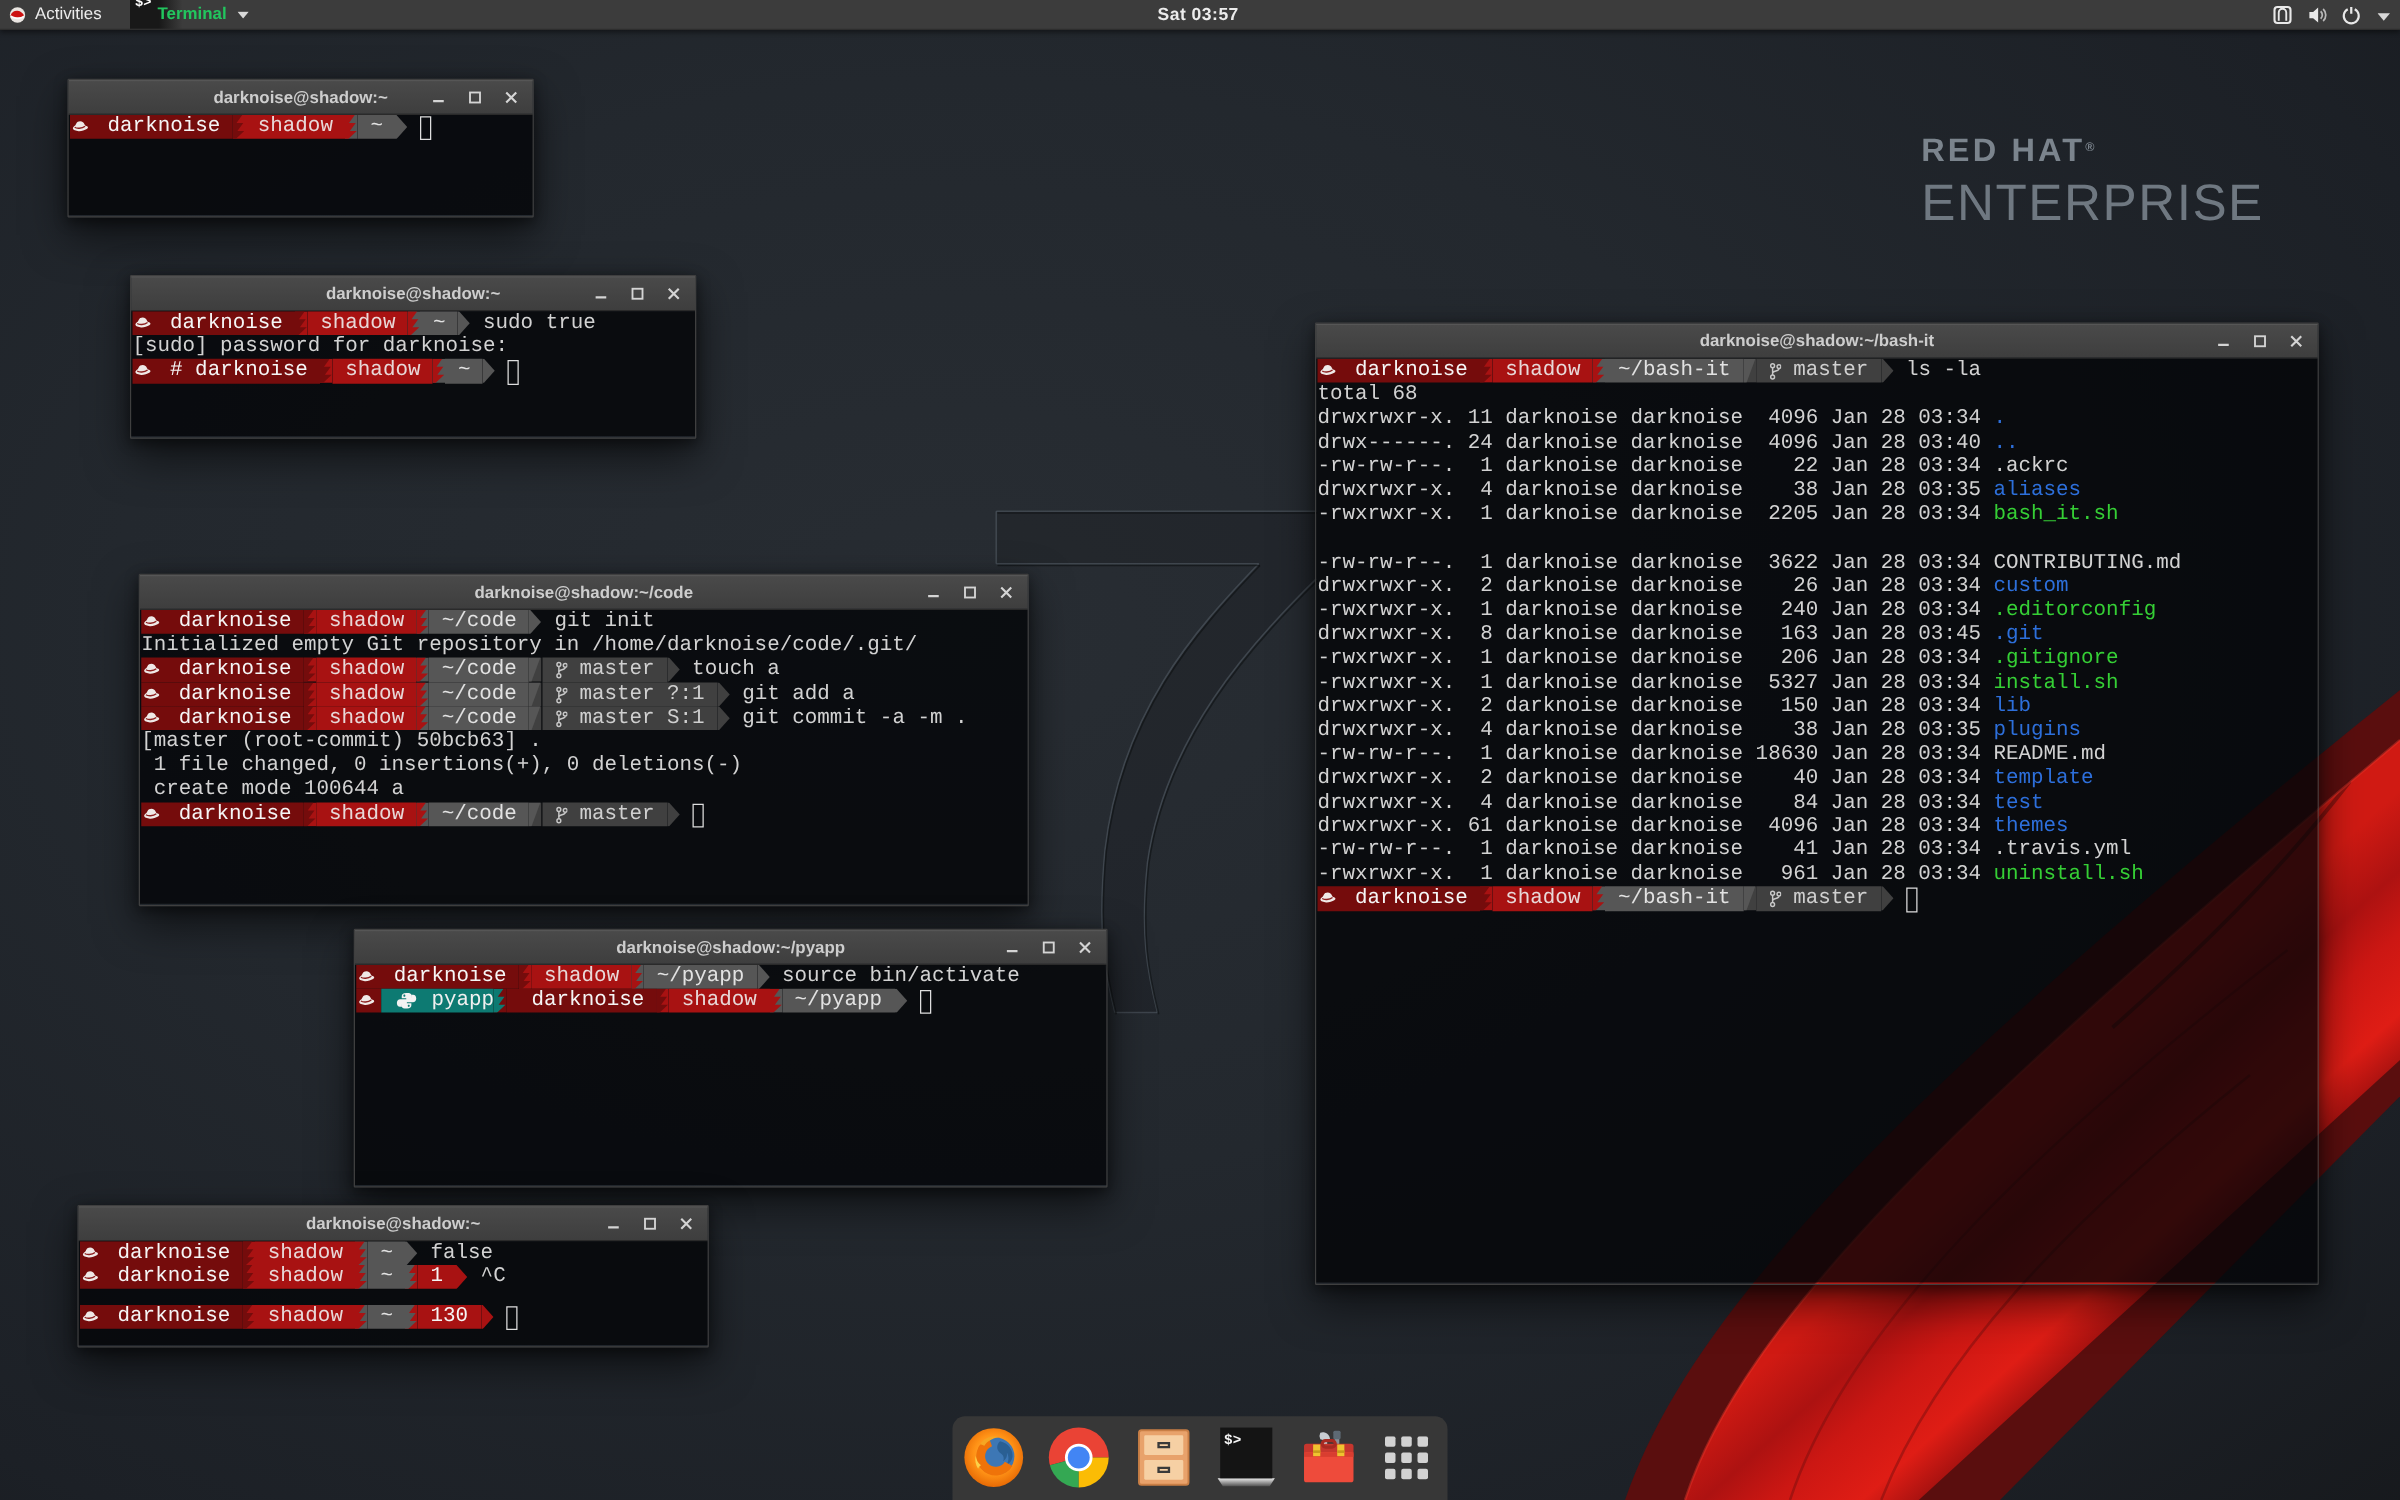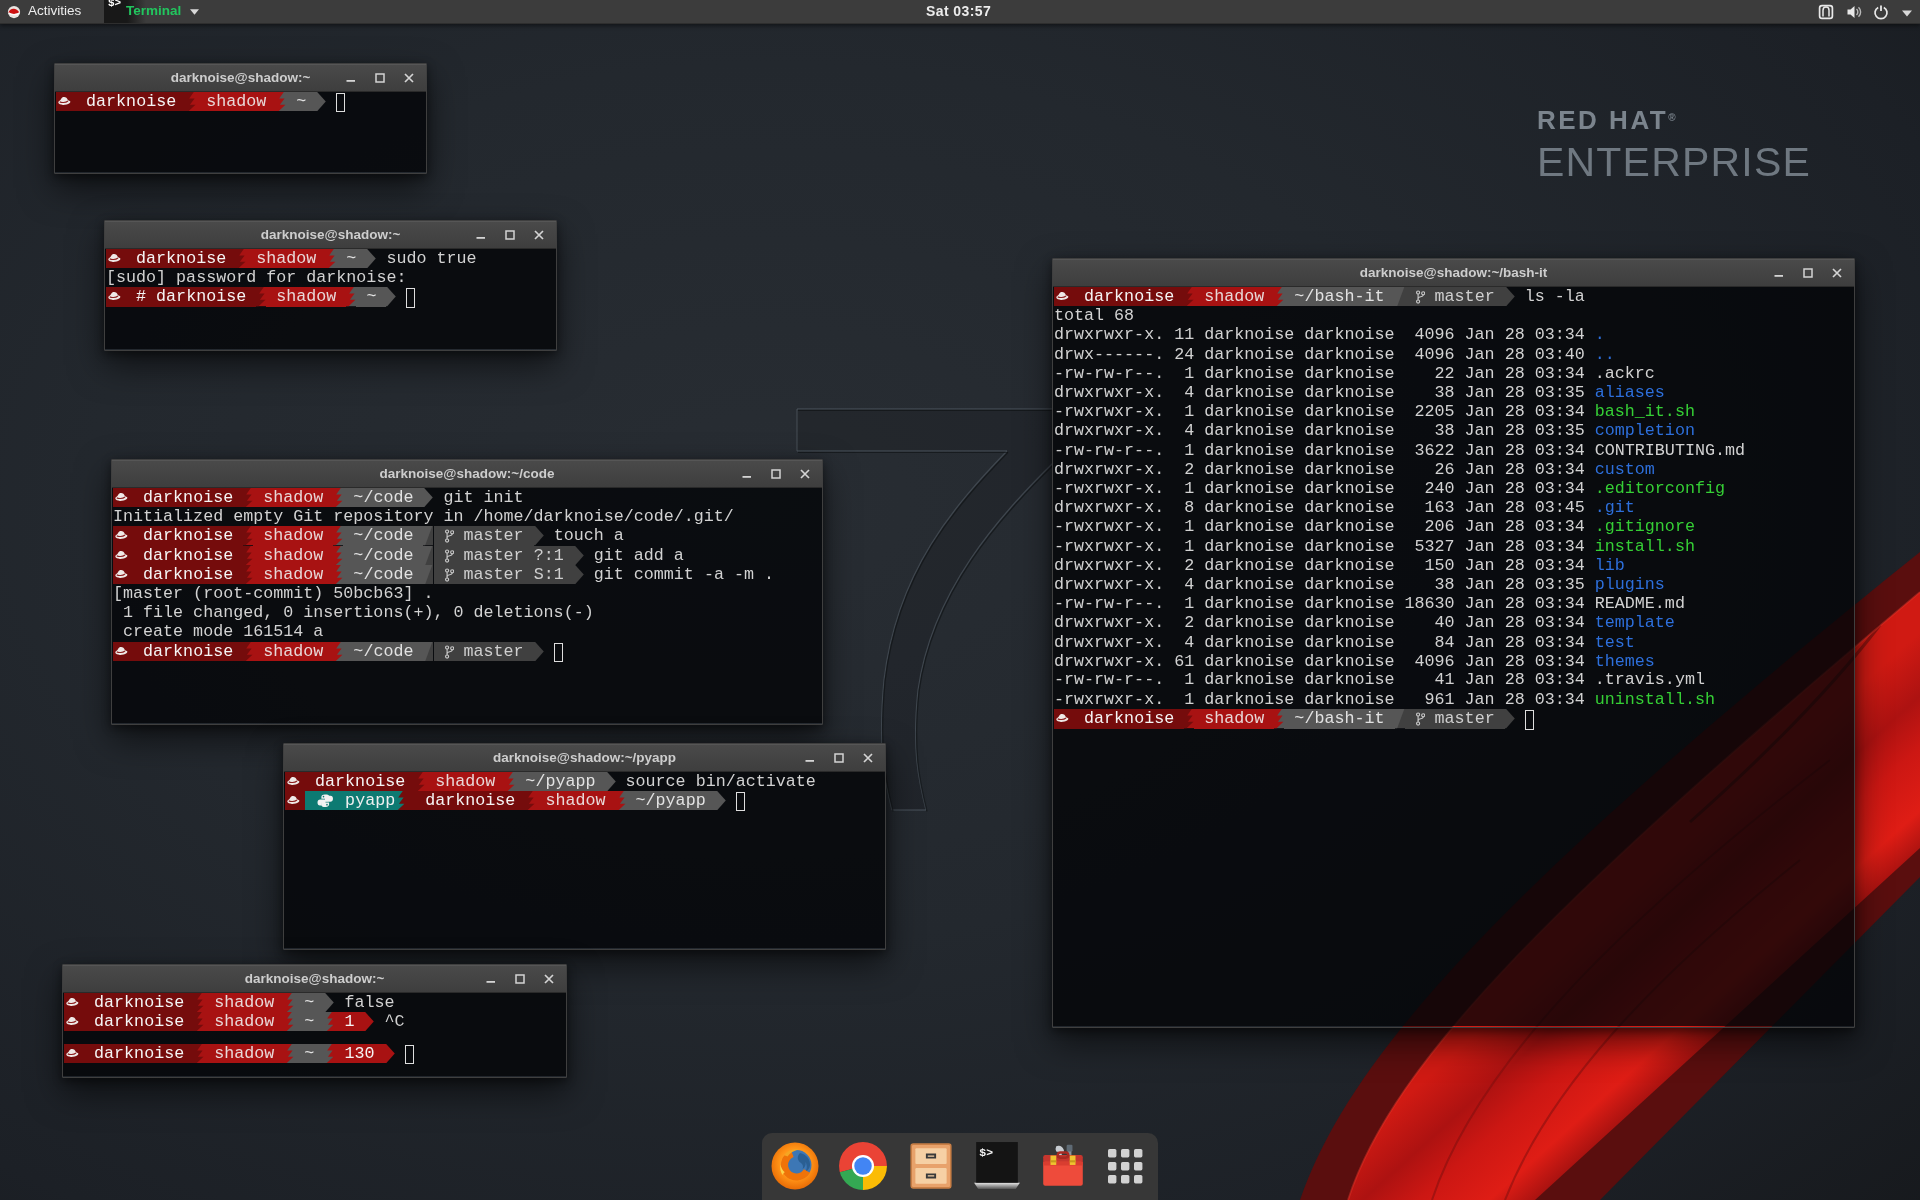--- a/index.html
+++ b/index.html
@@ -256,21 +256,21 @@
                 <circle cx="3.1" cy="14.6" r="1.55"></circle>
                 <circle cx="8.2" cy="6.3" r="1.55"></circle>
                 <path d="M3.1 7.2 V13"></path>
                 <path d="M3.1 11.5 C3.1 9.0 8.2 10.5 8.2 8.0"></path>
               </g>
             </svg> master S:1 </span><svg class="pp" style="width:10.03px" viewBox="0 0 10.03 19.20" preserveAspectRatio="none" xmlns="http://www.w3.org/2000/svg">
             <path fill="#404040" d="M0 0 H1.2 L9.8 9.6 L1.2 19.2 H0 Z"></path>
           </svg><span> git commit -a -m .</span></div>
         <div class="r" style="top:96.0px"><span>[master (root-commit) 50bcb63] .</span></div>
         <div class="r" style="top:115.2px"><span> 1 file changed, 0 insertions(+), 0 deletions(-)</span></div>
-        <div class="r" style="top:134.4px"><span> create mode 161514 a</span></div>
+        <div class="r" style="top:134.4px"><span> create mode 100644 a</span></div>
         <div class="r" style="top:153.6px"><span style="background:#750c0c;color:#f5f5f5;"><svg class="pp" style="width:20.06px" viewBox="0 0 20.06 19.20" preserveAspectRatio="none" xmlns="http://www.w3.org/2000/svg">
               <g transform="translate(-1.2,0.6) scale(0.92)">
                 <path fill="#efe9e7" d="M3.8 10.9 C3.8 9.6 5.0 9.1 5.8 8.4 C6.7 7.6 6.8 6.1 8.1 5.3 C9.4 4.5 11.4 4.6 12.6 5.6 C13.7 6.5 14.0 7.8 14.5 8.4 C15.0 9.0 16.2 8.8 16.7 9.5 C17.2 10.2 16.8 11.0 15.9 11.6 C14.1 12.8 11.3 13.5 8.8 13.4 C6.6 13.3 3.9 12.4 3.8 10.9 Z"></path>
                 <path fill="none" stroke="#8d1f1f" stroke-width="1.2" d="M5.4 10.0 C7.0 11.2 11.6 11.3 14.4 9.1"></path>
               </g>
             </svg> darknoise </span><svg class="pp" style="width:10.03px" viewBox="0 0 10.03 19.20" preserveAspectRatio="none" xmlns="http://www.w3.org/2000/svg">
             <rect width="10.03" height="19.2" fill="#a81212"></rect>
             <path fill="#750c0c" d="M0 0 H7.8 L3.2 6.4 H8.6 L3.9 12.8 H9.4 L2.6 19.2 H0 Z"></path>
           </svg><span style="background:#a81212;color:#e8d8d8;"> shadow </span><svg class="pp" style="width:10.03px" viewBox="0 0 10.03 19.20" preserveAspectRatio="none" xmlns="http://www.w3.org/2000/svg">
             <rect width="10.03" height="19.2" fill="#565656"></rect>
@@ -443,21 +443,20 @@
               </g>
             </svg> master </span><svg class="pp" style="width:10.03px" viewBox="0 0 10.03 19.20" preserveAspectRatio="none" xmlns="http://www.w3.org/2000/svg">
             <path fill="#404040" d="M0 0 H1.2 L9.8 9.6 L1.2 19.2 H0 Z"></path>
           </svg><span> ls -la</span></div>
         <div class="r" style="top:19.2px"><span>total 68</span></div>
         <div class="r" style="top:38.4px"><span>drwxrwxr-x. 11 darknoise darknoise  4096 Jan 28 03:34 </span><span style="color:#2d6fdb">.</span></div>
         <div class="r" style="top:57.6px"><span>drwx------. 24 darknoise darknoise  4096 Jan 28 03:40 </span><span style="color:#2d6fdb">..</span></div>
         <div class="r" style="top:76.8px"><span>-rw-rw-r--.  1 darknoise darknoise    22 Jan 28 03:34 </span><span>.ackrc</span></div>
         <div class="r" style="top:96.0px"><span>drwxrwxr-x.  4 darknoise darknoise    38 Jan 28 03:35 </span><span style="color:#2d6fdb">aliases</span></div>
         <div class="r" style="top:115.2px"><span>-rwxrwxr-x.  1 darknoise darknoise  2205 Jan 28 03:34 </span><span style="color:#35cf35">bash_it.sh</span></div>
-        <div class="r" style="top:134.4px"><span>drwxrwxr-x.  4 darknoise darknoise    38 Jan 28 03:35 </span><span style="color:#2d6fdb">completion</span></div>
         <div class="r" style="top:153.6px"><span>-rw-rw-r--.  1 darknoise darknoise  3622 Jan 28 03:34 </span><span>CONTRIBUTING.md</span></div>
         <div class="r" style="top:172.8px"><span>drwxrwxr-x.  2 darknoise darknoise    26 Jan 28 03:34 </span><span style="color:#2d6fdb">custom</span></div>
         <div class="r" style="top:192.0px"><span>-rwxrwxr-x.  1 darknoise darknoise   240 Jan 28 03:34 </span><span style="color:#35cf35">.editorconfig</span></div>
         <div class="r" style="top:211.2px"><span>drwxrwxr-x.  8 darknoise darknoise   163 Jan 28 03:45 </span><span style="color:#2d6fdb">.git</span></div>
         <div class="r" style="top:230.4px"><span>-rwxrwxr-x.  1 darknoise darknoise   206 Jan 28 03:34 </span><span style="color:#35cf35">.gitignore</span></div>
         <div class="r" style="top:249.6px"><span>-rwxrwxr-x.  1 darknoise darknoise  5327 Jan 28 03:34 </span><span style="color:#35cf35">install.sh</span></div>
         <div class="r" style="top:268.8px"><span>drwxrwxr-x.  2 darknoise darknoise   150 Jan 28 03:34 </span><span style="color:#2d6fdb">lib</span></div>
         <div class="r" style="top:288.0px"><span>drwxrwxr-x.  4 darknoise darknoise    38 Jan 28 03:35 </span><span style="color:#2d6fdb">plugins</span></div>
         <div class="r" style="top:307.2px"><span>-rw-rw-r--.  1 darknoise darknoise 18630 Jan 28 03:34 </span><span>README.md</span></div>
         <div class="r" style="top:326.4px"><span>drwxrwxr-x.  2 darknoise darknoise    40 Jan 28 03:34 </span><span style="color:#2d6fdb">template</span></div>

